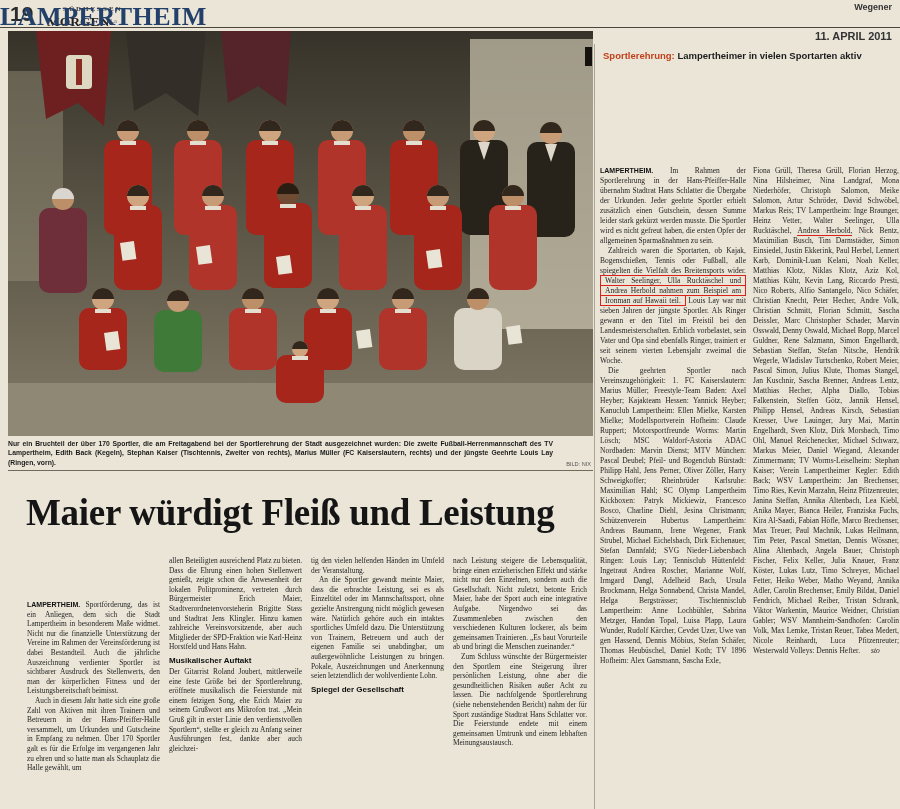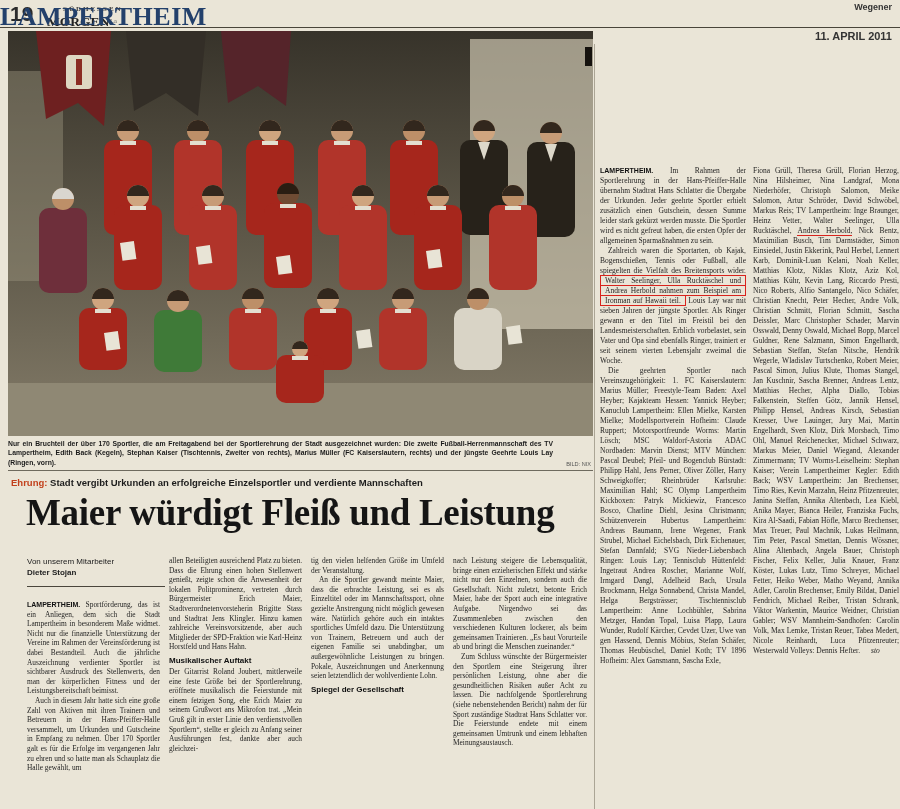--- a/index.html
+++ b/index.html
@@ -231,50 +231,46 @@
     </svg>
   </div>
 
   <div class="abs caption">
     <span>Nur ein Bruchteil der über 170 Sportler, die am Freitagabend bei der Sportlerehrung der Stadt ausgezeichnet wurden: Die zweite Fußball-Herrenmannschaft des TV Lampertheim, Edith Back (Kegeln), Stephan Kaiser (Tischtennis, Zweiter von rechts), Marius Müller (FC Kaiserslautern, rechts) und der jüngste Geehrte Louis Lay (Ringen, vorn).</span>
     <span class="credit">BILD: NIX</span>
   </div>
 
   <div class="abs left-rule"></div>
 
-  <div class="abs kicker l-kicker">
-    <span class="lab">Ehrung:</span><span> Stadt vergibt Urkunden an erfolgreiche Einzelsportler und verdiente Mannschaften</span>
-  </div>
   <div class="abs l-headline">Maier würdigt Fleiß und Leistung</div>
-  <div class="abs byline">
-    <div>Von unserem Mitarbeiter</div>
-    <div class="bn">Dieter Stojan</div>
-  </div>
 
   <div class="abs col bcol c-l1">
     <p><span class="dateline">LAMPERTHEIM.</span><span> Sportförderung, das ist ein Anliegen, dem sich die Stadt Lampertheim in besonderem Maße widmet. Nicht nur die finanzielle Unterstützung der Vereine im Rahmen der Vereinsförderung ist dabei Bestandteil. Auch die jährliche Auszeichnung verdienter Sportler ist sichtbarer Ausdruck des Stellenwerts, den man der körperlichen Fitness und der Leistungsbereitschaft beimisst.</span></p>
     <p class="ind">Auch in diesem Jahr hatte sich eine große Zahl von Aktiven mit ihren Trainern und Betreuern in der Hans-Pfeiffer-Halle versammelt, um Urkunden und Gutscheine in Empfang zu nehmen. Über 170 Sportler galt es für die Erfolge im vergangenen Jahr zu ehren und so hatte man als Schauplatz die Halle gewählt, um</p>
   </div>
   <div class="abs col bcol c-l2">
     <p>allen Beteiligten ausreichend Platz zu bieten. Dass die Ehrung einen hohen Stellenwert genießt, zeigte schon die Anwesenheit der lokalen Politprominenz, vertreten durch Bürgermeister Erich Maier, Stadtverordnetenvorsteherin Brigitte Stass und Stadtrat Jens Klingler. Hinzu kamen zahlreiche Vereinsvorsitzende, aber auch Mitglieder der SPD-Fraktion wie Karl-Heinz Horstfeld und Hans Hahn.</p>
     <div class="subhead">Musikalischer Auftakt</div>
     <p>Der Gitarrist Roland Joubert, mittlerweile eine feste Größe bei der Sportlerehrung, eröffnete musikalisch die Feierstunde mit einem fetzigen Song, ehe Erich Maier zu seinem Grußwort ans Mikrofon trat. „Mein Gruß gilt in erster Linie den verdienstvollen Sportlern“, stellte er gleich zu Anfang seiner Ausführungen fest, dankte aber auch gleichzei-</p>
   </div>
   <div class="abs col bcol c-l3">
-    <p>tig den vielen helfenden Größe im Umfeld der Veranstaltung.</p>
+    <p>tig den vielen helfenden Händen im Umfeld der Veranstaltung.</p>
     <p class="ind">An die Sportler gewandt meinte Maier, dass die erbrachte Leistung, sei es als Einzeltitel oder im Mannschaftssport, ohne gezielte Anstrengung nicht möglich gewesen wäre. Natürlich gehöre auch ein intaktes sportliches Umfeld dazu. Die Unterstützung von Trainern, Betreuern und auch der eigenen Familie sei unabdingbar, um außergewöhnliche Leistungen zu bringen. Pokale, Auszeichnungen und Anerkennung seien letztendlich der wohlverdiente Lohn.</p>
     <div class="subhead">Spiegel der Gesellschaft</div>
   </div>
   <div class="abs col bcol c-l4">
     <p>nach Leistung steigere die Lebensqualität, bringe einen erzieherischen Effekt und stärke nicht nur den Einzelnen, sondern auch die Gesellschaft. Nicht zuletzt, betonte Erich Maier, habe der Sport auch eine integrative Aufgabe. Nirgendwo sei das Zusammenleben zwischen den verschiedenen Kulturen lockerer, als beim gemeinsamen Trainieren. „Es baut Vorurteile ab und bringt die Menschen zueinander.“</p>
     <p class="ind">Zum Schluss wünschte der Bürgermeister den Sportlern eine Steigerung ihrer persönlichen Leistung, ohne aber die gesundheitlichen Risiken außer Acht zu lassen. Die nachfolgende Sportlerehrung (siehe nebenstehenden Bericht) nahm der für Sport zuständige Stadtrat Hans Schlatter vor. Die Feierstunde endete mit einem gemeinsamen Umtrunk und einem lebhaften Meinungsaustausch.</p>
   </div>
 
   <div class="abs vrule"></div>
   <div class="abs black-mark"></div>
+  <div class="abs kicker r-kicker">
+    <span class="lab">Sportlerehrung:</span><span> Lampertheimer in vielen Sportarten aktiv</span>
+  </div>
 
   <div class="abs col rcol c-rA">
     <p><span class="dateline">LAMPERTHEIM.</span><span> Im Rahmen der Sportlerehrung in der Hans-Pfeiffer-Halle übernahm Stadtrat Hans Schlatter die Übergabe der Urkunden. Jeder geehrte Sportler erhielt zusätzlich einen Gutschein, dessen Summe leider stark gekürzt werden musste. Die Sportler wird es nicht gefreut haben, die ersten Opfer der allgemeinen Sparmaßnahmen zu sein.</span></p>
     <p class="ind"><span>Zahlreich waren die Sportarten, ob Kajak, Bogenschießen, Tennis oder Fußball, alle spiegelten die Vielfalt des Breitensports wider. </span><span class="mark-box">Walter Seelinger, Ulla Rucktäschel und Andrea Herbold nahmen zum Beispiel am Ironman auf Hawaii teil.</span><span> Louis Lay war mit sieben Jahren der jüngste Sportler. Als Ringer gewann er den Titel im Freistil bei den Landesmeisterschaften. Erblich vorbelastet, sein Vater und Opa sind ebenfalls Ringer, trainiert er seit seinem vierten Lebensjahr zweimal die Woche.</span></p>
     <p class="ind">Die geehrten Sportler nach Vereinszugehörigkeit: 1. FC Kaiserslautern: Marius Müller; Freestyle-Team Baden: Axel Heyber; Kajakteam Hessen: Yannick Heyber; Kanuclub Lampertheim: Ellen Mielke, Karsten Mielke; Modellsportverein Hofheim: Claude Ruppert; Motorsportfreunde Worms: Martin Lösch; MSC Waldorf-Astoria ADAC Nordbaden: Marvin Dienst; MTV München: Pascal Deubel; Pfeil- und Bogenclub Bürstadt: Philipp Hahl, Jens Perner, Oliver Zöller, Harry Schweigkoffer; Rheinbrüder Karlsruhe: Maximilian Hahl; SC Olymp Lampertheim Kickboxen: Patryk Mickiewiz, Francesco Bosco, Charline Diehl, Jesina Christmann; Schützenverein Hubertus Lampertheim: Andreas Baumann, Irene Wegener, Frank Strubel, Michael Eichelsbach, Dirk Eichenauer, Stefan Dannfald; SVG Nieder-Liebersbach Ringen: Louis Lay; Tennisclub Hüttenfeld: Ingetraut Andrea Roscher, Marianne Wolf, Irmgard Dangl, Adelheid Bach, Ursula Brockmann, Helga Sonnabend, Christa Mandel, Helga Bergsträsser; Tischtennisclub Lampertheim: Anne Lochbühler, Sabrina Metzger, Handan Topal, Luisa Plapp, Laura Wunder, Rudolf Kärcher, Cevdet Uzer, Uwe van gen Hassend, Dennis Möbius, Stefan Schäfer, Thomas Heubüschel, Daniel Koth; TV 1896 Hofheim: Alex Gansmann, Sascha Exle,</p>
   </div>
   <div class="abs col rcol c-rB">
     <p><span>Fiona Grüll, Theresa Grüll, Florian Herzog, Nina Hilsheimer, Nina Landgraf, Mona Niederhöfer, Christoph Salomon, Meike Salomon, Artur Schröder, David Schwöbel, Markus Reis; TV Lampertheim: Inge Braunger, Heinz Vetter, Walter Seelinger, Ulla Rucktäschel, </span><span class="mark-underline">Andrea Herbold,</span><span> Nick Bentz, Maximilian Busch, Tim Darmstädter, Simon Einsiedel, Justin Ekkerink, Paul Herbel, Lennert Karb, Dominik-Luan Kelani, Noah Keller, Matthias Klotz, Niklas Klotz, Aziz Kol, Matthias Kühr, Kevin Lang, Riccardo Presti, Nico Roberts, Alfio Santangelo, Nico Schäfer, Christian Knecht, Peter Hecher, Andre Volk, Christian Schmitt, Florian Schmitt, Sascha Deissler, Marc Christopher Schader, Marvin Osswald, Denny Oswald, Michael Bopp, Marcel Guldner, Rene Salzmann, Simon Engelhardt, Sebastian Steffan, Stefan Nitsche, Hendrik Wegerle, Wladislav Turtschenko, Robert Meier, Pascal Simon, Julius Klute, Thomas Stangel, Jan Kuschnir, Sascha Brenner, Andreas Lentz, Matthias Hecher, Alpha Diallo, Tobias Falkenstein, Steffen Götz, Jannik Hensel, Philipp Hensel, Andreas Kirsch, Sebastian Kresser, Uwe Lauinger, Jury Mai, Martin Engelhardt, Sven Klotz, Dirk Morsbach, Timo Ohl, Manuel Reichenecker, Michael Schwarz, Markus Meier, Daniel Wiegand, Alexander Zimmermann; TV Worms-Leiselheim: Stephan Kaiser; Verein Lampertheimer Kegler: Edith Back; WSV Lampertheim: Jan Brechenser, Timo Ries, Kevin Marzahn, Heinz Pfitzenreuter, Janina Steffan, Annika Altenbach, Lea Kiebl, Anika Mayer, Bianca Heiler, Franziska Fuchs, Kira Al-Saadi, Fabian Höfle, Marco Brechenser, Max Treuer, Paul Machnik, Lukas Heilmann, Tim Peter, Pascal Smettan, Dennis Wössner, Alina Altenbach, Angela Bauer, Christoph Fischer, Felix Keller, Julia Knauer, Franz Köster, Lukas Lutz, Timo Schreyer, Michael Fetter, Heiko Weber, Matho Weyand, Annika Adler, Carolin Brechenser, Emily Bildat, Daniel Fendrich, Michael Reiber, Tristan Schrank, Viktor Warkentin, Maurice Weidner, Christian Gabler; WSV Mannheim-Sandhofen: Carolin Volk, Max Lemke, Tristan Reuer, Tabea Medert, Nicole Reinhardt, Luca Pfitzenreuter; Westerwald Volleys: Dennis Hefter.</span><span class="sig">sto</span></p>
   </div>
 

